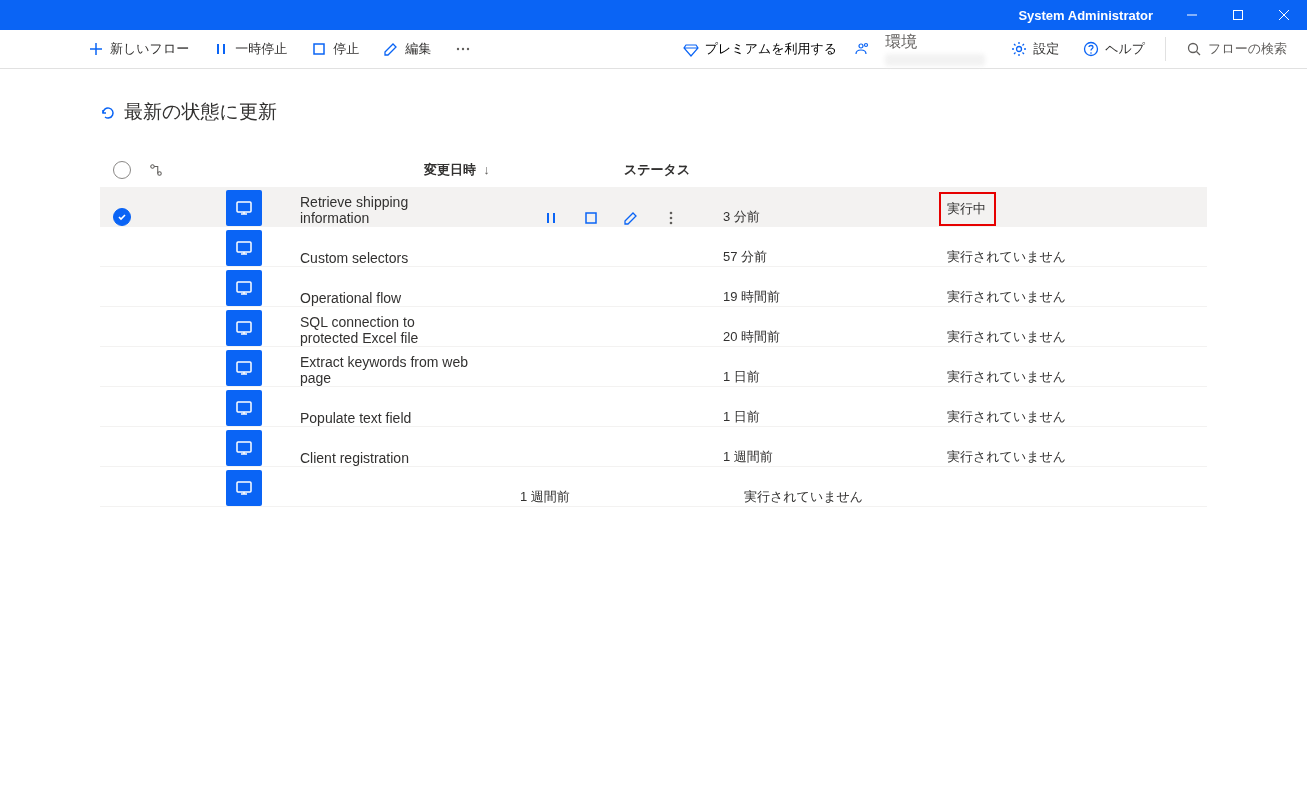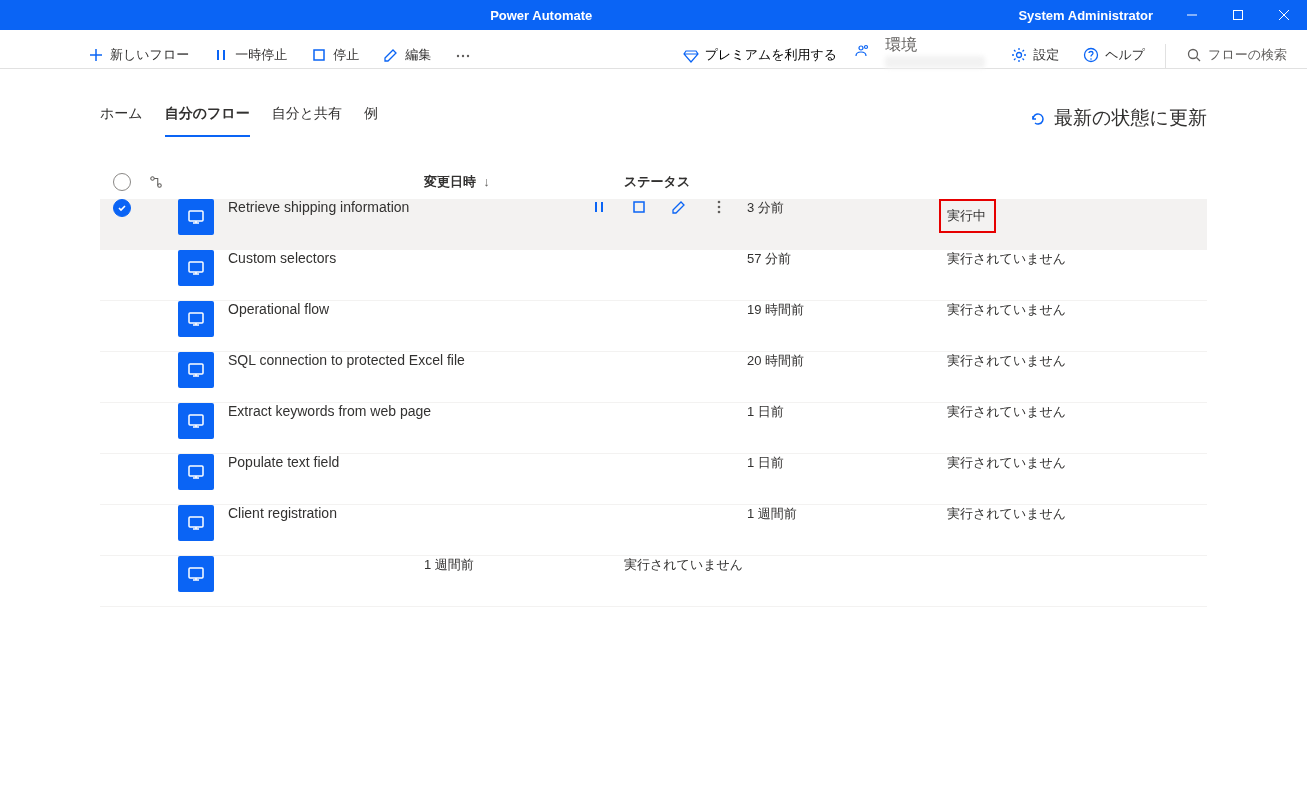--- a/index.html
+++ b/index.html
@@ -3,21 +3,21 @@
 <meta charset="utf-8">
 <style>
   * { margin: 0; padding: 0; box-sizing: border-box; font-family: "Segoe UI", Meiryo, sans-serif; }
   body { background: #ffffff; font-size: 13px; color: #323130; width: 1307px; height: 796px; overflow: hidden; }
   .titlebar { height: 30px; background: #0a64f5; display: flex; align-items: center; justify-content: space-between; color: white; font-size: 13px; }
   .titlebar .center { flex: 1; text-align: center; font-weight: 600; }
   .titlebar .right { display: flex; align-items: center; gap: 0; }
   .titlebar .user { padding: 0 16px; font-weight: 600; }
   .win-btn { width: 46px; height: 30px; display: flex; align-items: center; justify-content: center; cursor: pointer; }
   .win-btn svg { width: 12px; height: 12px; }
-  .toolbar { height: 39px; border-bottom: 1px solid #e1e1e1; display: flex; align-items: flex-end; padding: 0 12px 0 80px; gap: 8px; }
+  .toolbar { height: 39px; border-bottom: 1px solid #e1e1e1; display: flex; align-items: center; padding: 0 12px 0 80px; gap: 8px; }
   .tbbtn { display: flex; align-items: center; gap: 6px; padding: 4px 8px; cursor: pointer; font-size: 13px; color: #323130; }
   .tbbtn .ic { width: 16px; height: 16px; display: flex; align-items: center; justify-content: center; color: #0a64f5; }
   .tbbtn.blue { color: #000000; }
   .toolbar .spacer { flex: 1; }
   .env { display: flex; flex-direction: column; gap: 0; font-size: 16px; color: #605e5c; padding: 0 10px; line-height: 1.2; }
   .env .redact { width: 100px; height: 12px; background: #f2f2f2; filter: blur(2px); border-radius: 3px; margin-top: 2px; }
   .divider { width: 1px; height: 24px; background: #e1e1e1; margin: 0 4px; }
   .content { padding: 30px 100px 0 100px; }
   .tabs-row { display: flex; align-items: center; justify-content: space-between; }
   .tabs { display: flex; gap: 22px; }
@@ -27,39 +27,38 @@
   .refresh .ic { color: #0a64f5; width: 16px; height: 16px; }
   .table { margin-top: 28px; }
   .thead { display: flex; align-items: center; padding: 8px 0; font-size: 13px; color: #323130; font-weight: 600; }
   .col-check { width: 44px; display: flex; justify-content: center; }
   .col-icongap { width: 24px; display: flex; justify-content: center; color: #605e5c; }
   .col-iconbox { width: 56px; display: flex; justify-content: center; }
   .col-name { flex: 1; padding-left: 4px; }
   .col-actions { width: 200px; display: flex; align-items: center; gap: 24px; justify-content: flex-end; padding-right: 20px; }
   .col-date { width: 200px; }
   .col-status { width: 260px; }
-  .row { display: flex; align-items: flex-start; height: 51px; border-bottom: 1px solid #f3f2f1; cursor: pointer; }
+  .row { display: flex; align-items: flex-end; height: 40px; border-bottom: 1px solid #f3f2f1; cursor: pointer; gap: 24px; }
   .row.selected { background: #f3f2f1; }
   .row .col-name { font-size: 14px; }
   .row .col-date, .row .col-status { font-size: 13px; color: #323130; }
   .circle-check { width: 18px; height: 18px; border-radius: 50%; border: 1px solid #8a8886; }
   .circle-check.on { background: #0a64f5; border-color: #0a64f5; display: flex; align-items: center; justify-content: center; }
   .circle-check.on svg { width: 10px; height: 10px; }
   .flowicon { width: 36px; height: 36px; background: #0a64f5; display: flex; align-items: center; justify-content: center; border-radius: 2px; }
   .flowicon svg { width: 18px; height: 18px; }
   .action-ic { width: 16px; height: 16px; color: #0a64f5; cursor: pointer; }
   .more-ic { width: 16px; height: 16px; color: #605e5c; cursor: pointer; }
   .status-highlight { display: inline-block; border: 2px solid #e60000; padding: 6px 8px 6px 6px; margin-left: -8px; }
 </style>
 </head>
 <body>
 
 <div class="titlebar">
   <div style="width:80px"></div>
-  <div class="center">Power Automate</div>
   <div class="right">
     <div class="user">System Administrator</div>
     <div class="win-btn">
         <svg viewBox="0 0 12 12">
           <line x1="1" y1="6" x2="11" y2="6" stroke="white" stroke-width="1"></line>
         </svg>
       </div>
     <div class="win-btn">
         <svg viewBox="0 0 12 12">
           <rect x="1.5" y="1.5" width="9" height="9" fill="none" stroke="white" stroke-width="1"></rect>
@@ -164,26 +163,20 @@
           <circle cx="7" cy="7" r="4.5" fill="none" stroke="currentColor" stroke-width="1.3"></circle>
           <line x1="10.5" y1="10.5" x2="14" y2="14" stroke="currentColor" stroke-width="1.3"></line>
         </svg>
       </span>
     <span style="color:#605e5c">フローの検索</span>
   </div>
 </div>
 
 <div class="content">
   <div class="tabs-row">
-    <div class="tabs">
-      <div class="tab">ホーム</div>
-      <div class="tab active">自分のフロー</div>
-      <div class="tab">自分と共有</div>
-      <div class="tab">例</div>
-    </div>
     <div class="refresh">
       <span class="ic"><svg viewBox="0 0 16 16">
             <path d="M3 8 A5 5 0 1 1 5 12" fill="none" stroke="currentColor" stroke-width="1.5"></path>
             <path d="M3 5 L3 8 L6 8" fill="none" stroke="currentColor" stroke-width="1.5"></path>
           </svg></span>
       <span>最新の状態に更新</span>
     </div>
   </div>
 
   <div class="table">

